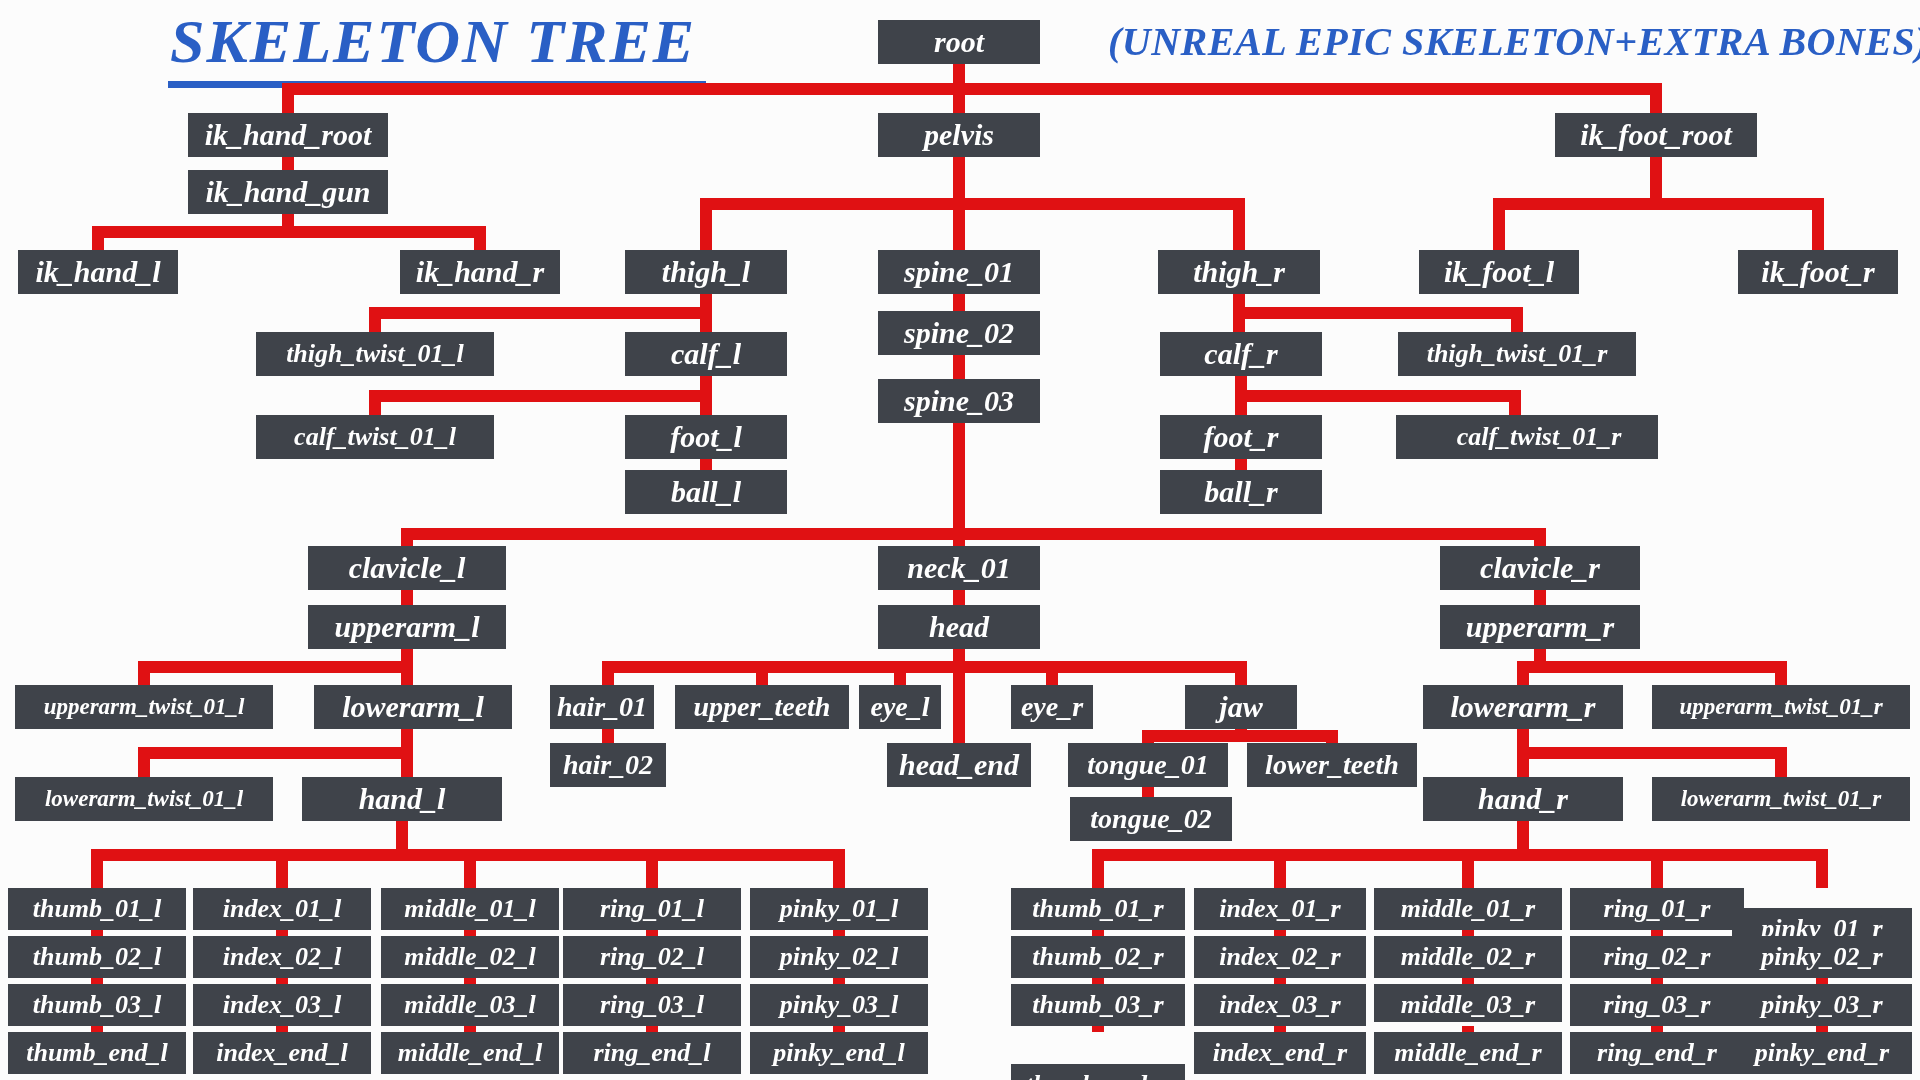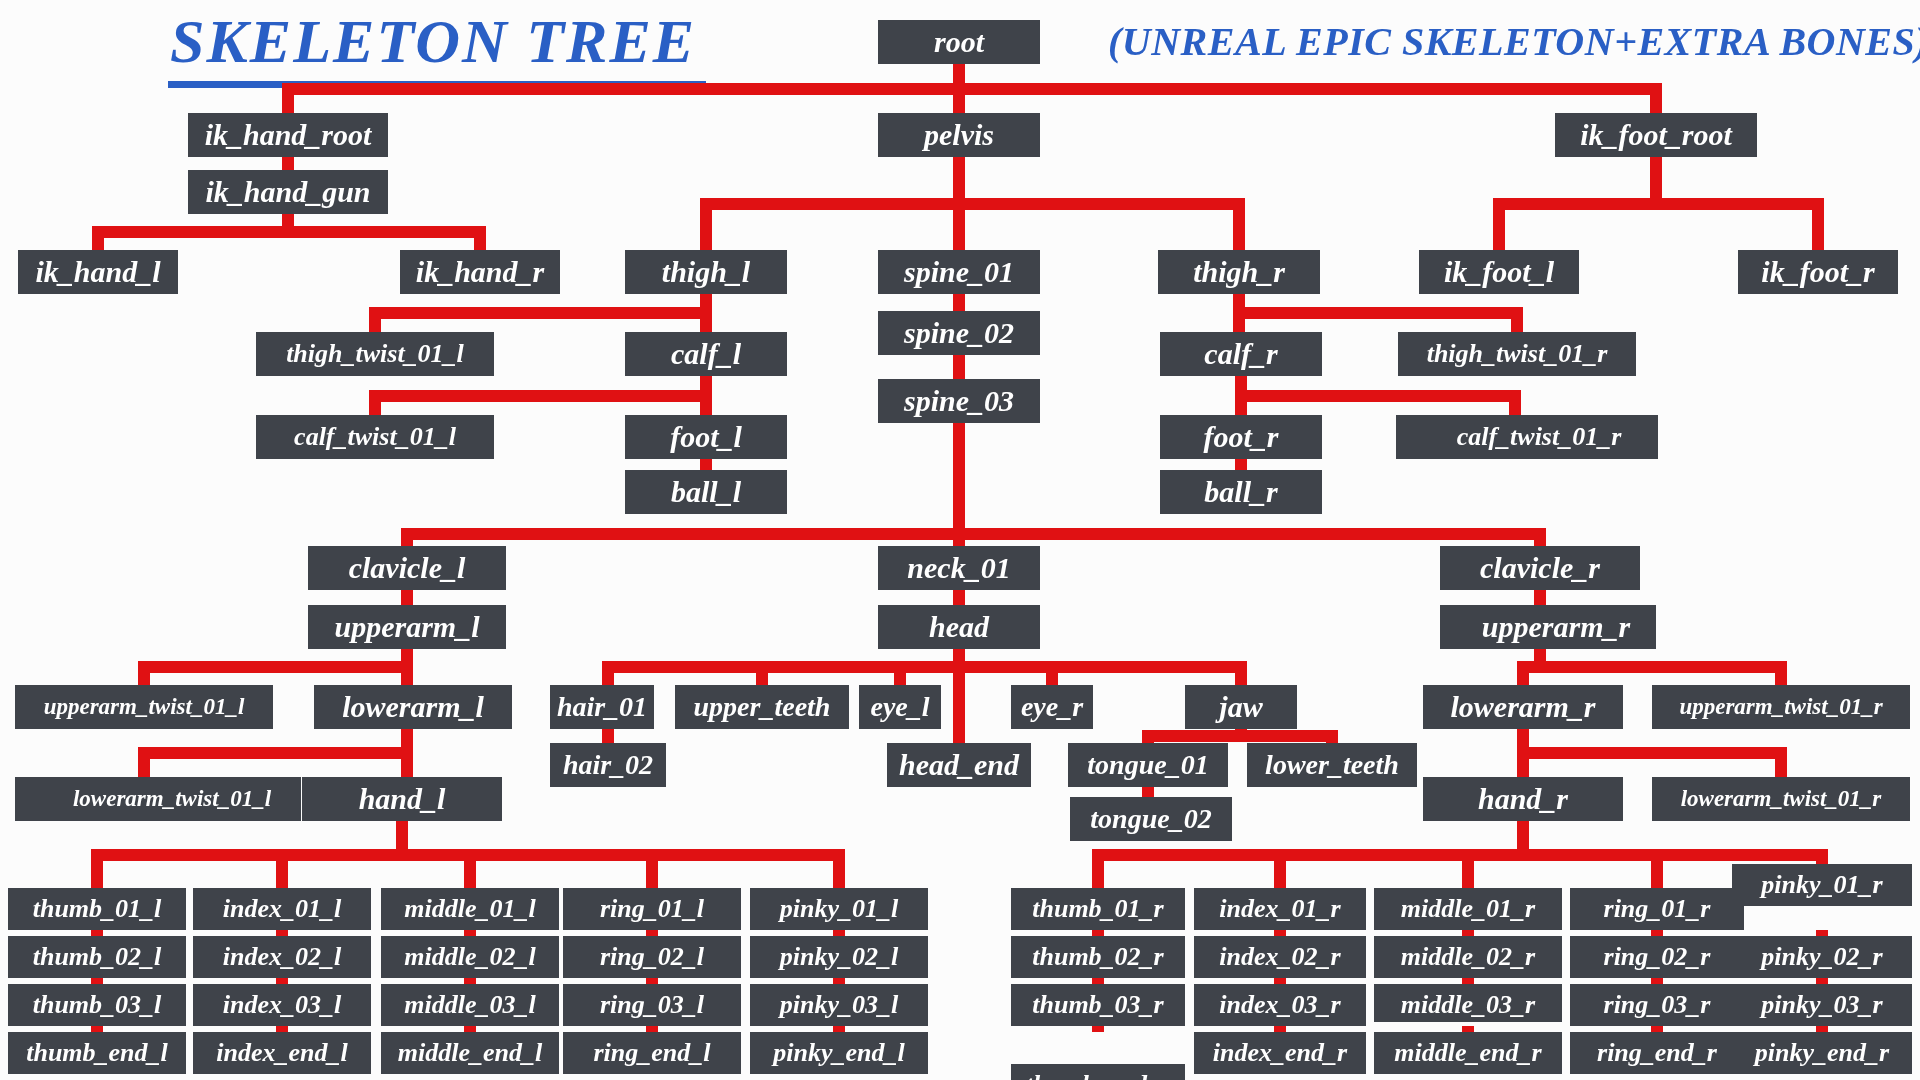--- a/index.html
+++ b/index.html
@@ -218,24 +218,24 @@
     <div class="node" style="left: 1160px; top: 415px; width: 162px; height: 44px; line-height: 44px; font-size: 30px;">foot_r</div>
     <div class="node" style="left: 1396px; top: 415px; width: 238px; height: 44px; line-height: 44px; font-size: 26px; padding-left: 24px;">calf_twist_01_r</div>
     <div class="node" style="left: 1160px; top: 470px; width: 162px; height: 44px; line-height: 44px; font-size: 30px;">ball_r</div>
     <div class="node" style="left: 1555px; top: 113px; width: 202px; height: 44px; line-height: 44px; font-size: 30px;">ik_foot_root</div>
     <div class="node" style="left: 1419px; top: 250px; width: 160px; height: 44px; line-height: 44px; font-size: 30px;">ik_foot_l</div>
     <div class="node" style="left: 1738px; top: 250px; width: 160px; height: 44px; line-height: 44px; font-size: 30px;">ik_foot_r</div>
     <div class="node" style="left: 308px; top: 546px; width: 198px; height: 44px; line-height: 44px; font-size: 30px; font-family: Liberation Serif, serif;">clavicle_l</div>
     <div class="node" style="left: 308px; top: 605px; width: 198px; height: 44px; line-height: 44px; font-size: 30px;">upperarm_l</div>
     <div class="node" style="left: 15px; top: 685px; width: 258px; height: 44px; line-height: 44px; font-size: 23px;">upperarm_twist_01_l</div>
     <div class="node" style="left: 308px; top: 685px; width: 198px; height: 44px; line-height: 44px; font-size: 30px; margin-left: 6px;">lowerarm_l</div>
-    <div class="node" style="left: 15px; top: 777px; width: 258px; height: 44px; line-height: 44px; font-size: 23px; padding-left: 28px;">lowerarm_twist_01_l</div>
+    <div class="node" style="left: 15px; top: 777px; width: 258px; height: 44px; line-height: 44px; font-size: 23px;">lowerarm_twist_01_l</div>
     <div class="node" style="left: 302px; top: 777px; width: 200px; height: 44px; line-height: 44px; font-size: 30px;">hand_l</div>
     <div class="node" style="left: 1440px; top: 546px; width: 200px; height: 44px; line-height: 44px; font-size: 30px;">clavicle_r</div>
-    <div class="node" style="left: 1440px; top: 605px; width: 200px; height: 44px; line-height: 44px; font-size: 30px; padding-left: 16px;">upperarm_r</div>
+    <div class="node" style="left: 1440px; top: 605px; width: 200px; height: 44px; line-height: 44px; font-size: 30px;">upperarm_r</div>
     <div class="node" style="left: 1423px; top: 685px; width: 200px; height: 44px; line-height: 44px; font-size: 30px;">lowerarm_r</div>
     <div class="node" style="left: 1652px; top: 685px; width: 258px; height: 44px; line-height: 44px; font-size: 23px;">upperarm_twist_01_r</div>
     <div class="node" style="left: 1423px; top: 777px; width: 200px; height: 44px; line-height: 44px; font-size: 30px;">hand_r</div>
     <div class="node" style="left: 1652px; top: 777px; width: 258px; height: 44px; line-height: 44px; font-size: 23px;">lowerarm_twist_01_r</div>
     <div class="node" style="left: 550px; top: 685px; width: 104px; height: 44px; line-height: 44px; font-size: 28px;">hair_01</div>
     <div class="node" style="left: 550px; top: 743px; width: 116px; height: 44px; line-height: 44px; font-size: 28px;">hair_02</div>
     <div class="node" style="left: 675px; top: 685px; width: 174px; height: 44px; line-height: 44px; font-size: 28px;">upper_teeth</div>
     <div class="node" style="left: 859px; top: 685px; width: 82px; height: 44px; line-height: 44px; font-size: 28px;">eye_l</div>
     <div class="node" style="left: 1011px; top: 685px; width: 82px; height: 44px; line-height: 44px; font-size: 28px;">eye_r</div>
     <div class="node" style="left: 1185px; top: 685px; width: 112px; height: 44px; line-height: 44px; font-size: 30px;">jaw</div>
@@ -271,17 +271,17 @@
     <div class="node" style="left: 1194px; top: 984px; width: 172px; height: 42px; line-height: 42px; font-size: 26px;">index_03_r</div>
     <div class="node" style="left: 1194px; top: 1032px; width: 172px; height: 42px; line-height: 42px; font-size: 26px;">index_end_r</div>
     <div class="node" style="left: 1374px; top: 888px; width: 188px; height: 42px; line-height: 42px; font-size: 26px;">middle_01_r</div>
     <div class="node" style="left: 1374px; top: 936px; width: 188px; height: 42px; line-height: 42px; font-size: 26px;">middle_02_r</div>
     <div class="node" style="left: 1374px; top: 984px; width: 188px; height: 38px; line-height: 42px; font-size: 26px;">middle_03_r</div>
     <div class="node" style="left: 1374px; top: 1032px; width: 188px; height: 42px; line-height: 42px; font-size: 26px;">middle_end_r</div>
     <div class="node" style="left: 1570px; top: 888px; width: 174px; height: 42px; line-height: 42px; font-size: 26px;">ring_01_r</div>
     <div class="node" style="left: 1570px; top: 936px; width: 174px; height: 42px; line-height: 42px; font-size: 26px;">ring_02_r</div>
     <div class="node" style="left: 1570px; top: 984px; width: 174px; height: 42px; line-height: 42px; font-size: 26px;">ring_03_r</div>
     <div class="node" style="left: 1570px; top: 1032px; width: 174px; height: 42px; line-height: 42px; font-size: 26px;">ring_end_r</div>
-    <div class="node" style="left: 1732px; top: 864px; width: 180px; height: 42px; line-height: 42px; font-size: 26px;">pinky_01_r</div>
+    <div class="node" style="left: 1732px; top: 908px; width: 180px; height: 42px; line-height: 42px; font-size: 26px;">pinky_01_r</div>
     <div class="node" style="left: 1732px; top: 936px; width: 180px; height: 42px; line-height: 42px; font-size: 26px;">pinky_02_r</div>
     <div class="node" style="left: 1732px; top: 984px; width: 180px; height: 42px; line-height: 42px; font-size: 26px;">pinky_03_r</div>
     <div class="node" style="left: 1732px; top: 1032px; width: 180px; height: 42px; line-height: 42px; font-size: 26px;">pinky_end_r</div>
   </div>
 
 </body></html>

